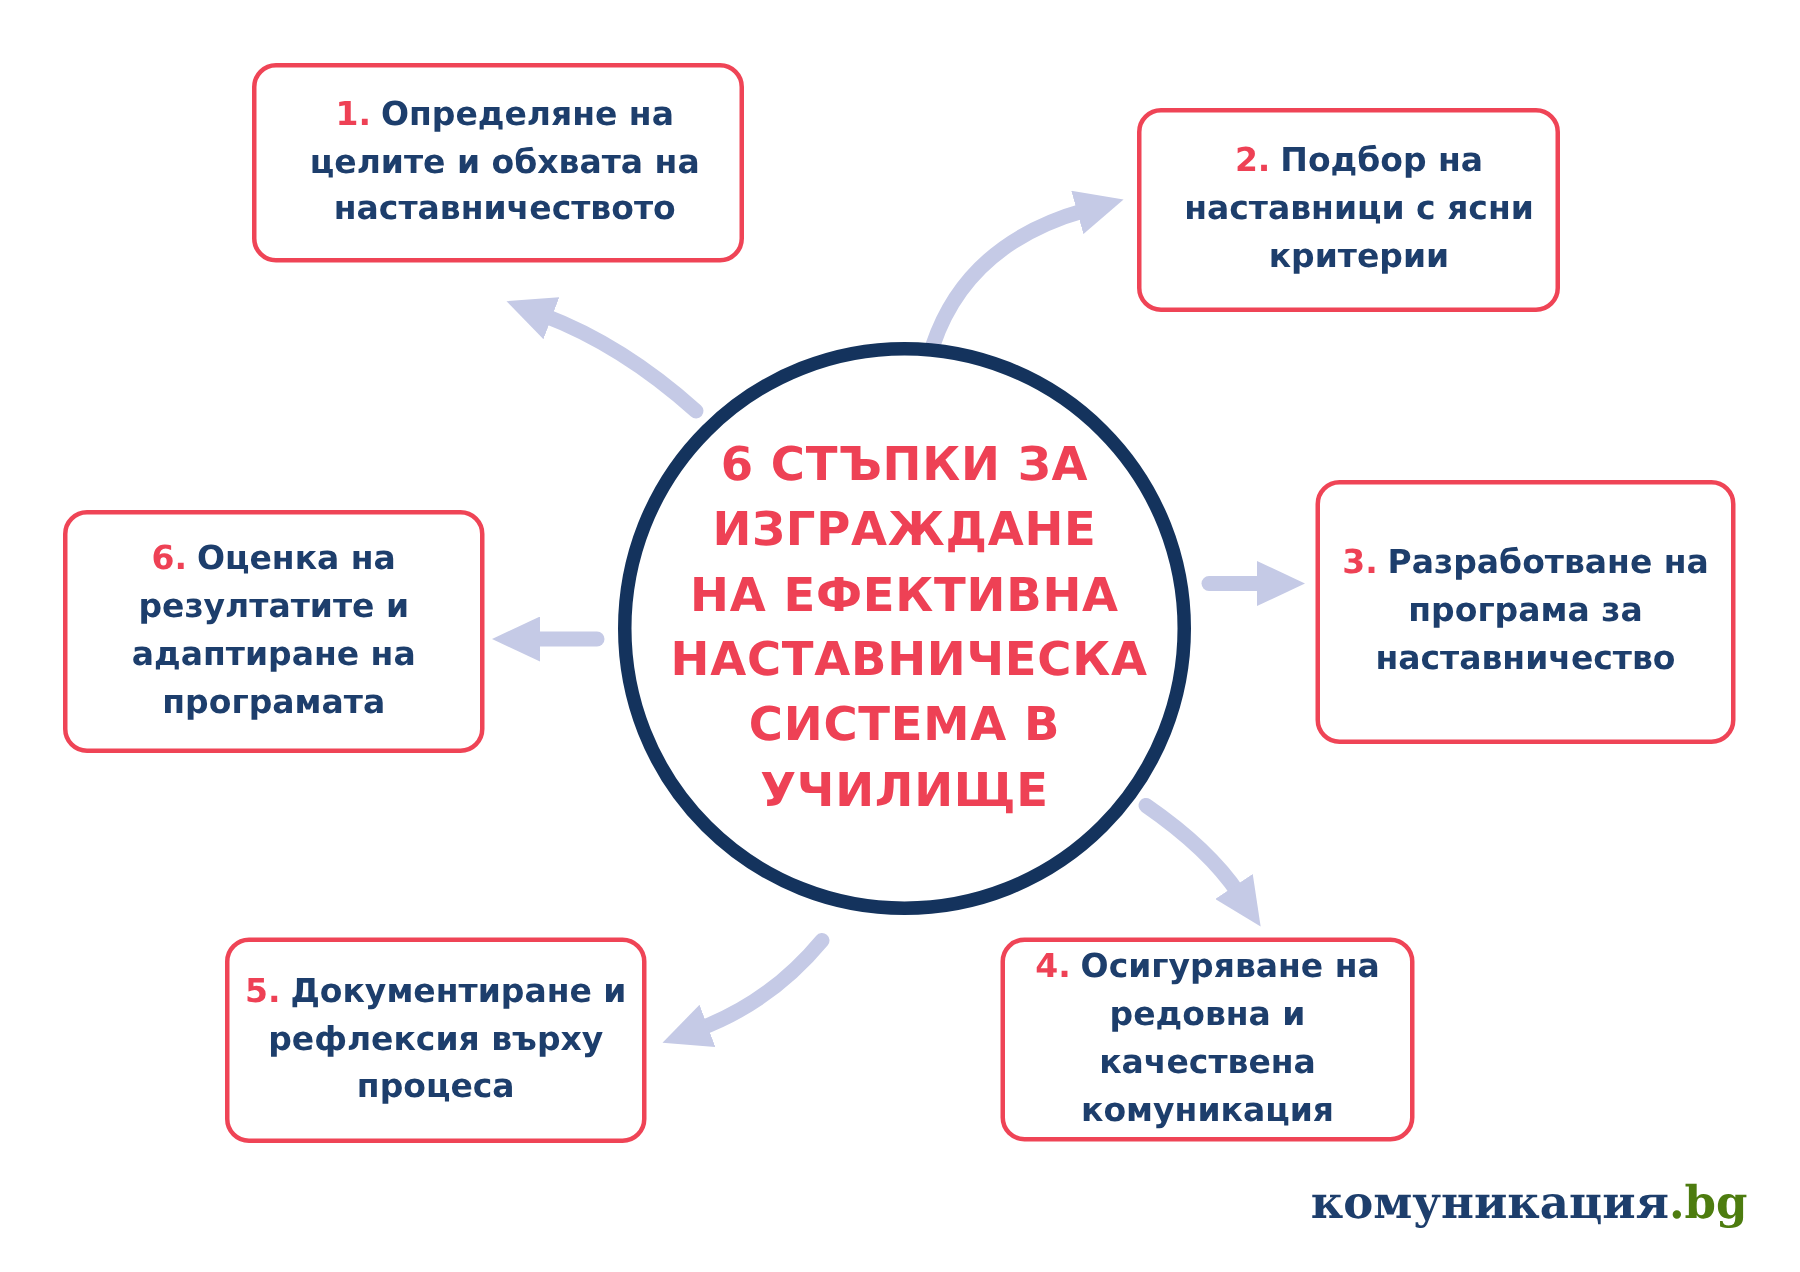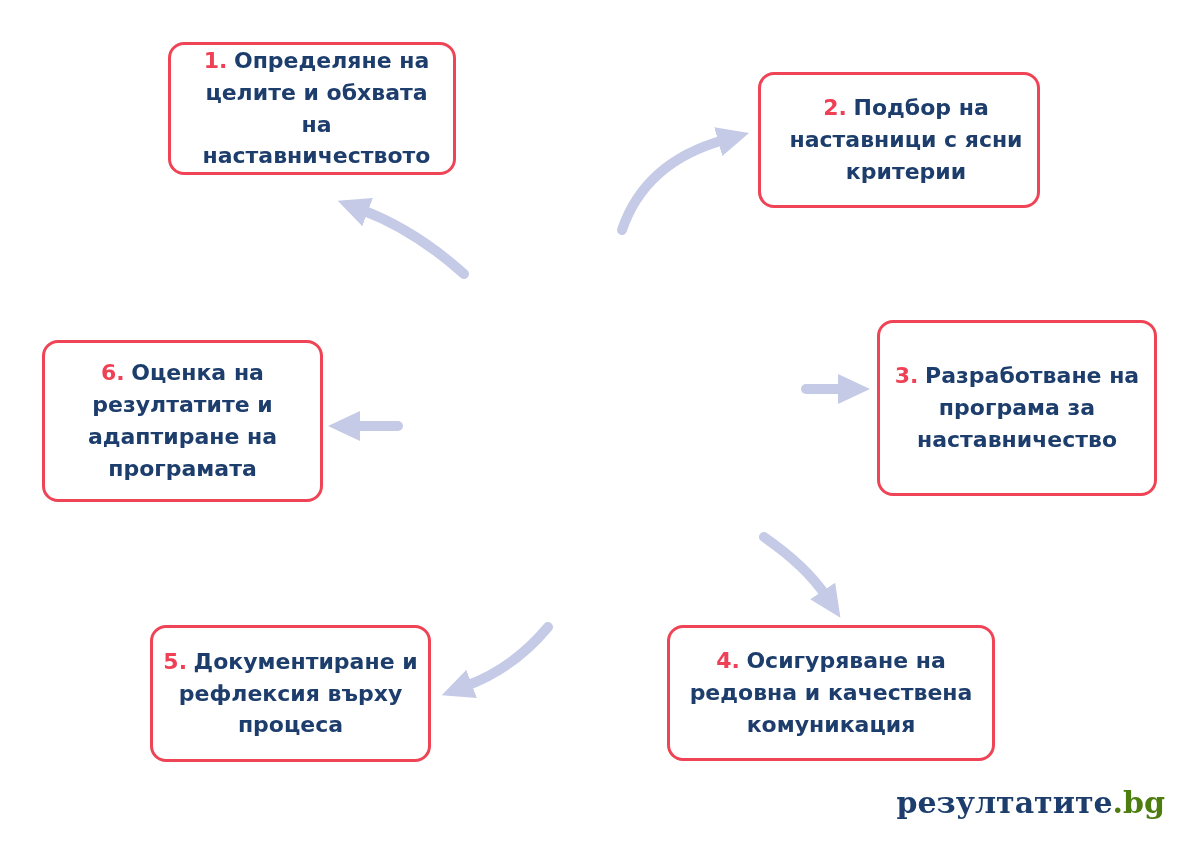--- a/index.html
+++ b/index.html
@@ -29,24 +29,24 @@
     text-align:center;
     font-size:22px;
     font-weight:bold;
     color:#1d3e6c;
     line-height:1.45;
   }
   .step-number{
     color:#ee4155;
     margin-right:0.3em;
   }
-  .box-1{left:168px;top:42px;width:288px;height:133px;padding-left:19px;}
+  .box-1{left:168px;top:42px;width:328px;height:133px;padding-left:19px;}
   .box-2{left:758px;top:72px;width:282px;height:136px;padding-left:24px;}
   .box-3{left:877px;top:320px;width:280px;height:176px;}
-  .box-4{left:667px;top:625px;width:328px;height:136px;}
+  .box-4{left:667px;top:625px;width:276px;height:136px;}
   .box-5{left:150px;top:625px;width:281px;height:137px;align-items:center;}
   .box-6{left:42px;top:340px;width:281px;height:162px;}
   .center-circle{
     position:absolute;
     left:412px;top:228px;width:382px;height:382px;
     box-sizing:border-box;
     border:9px solid #14335d;
     border-radius:50%;
     background:#ffffff;
     display:flex;align-items:center;justify-content:center;
@@ -109,18 +109,21 @@
   </div>
 
   <div class="step-box box-5">
     <p class="step-text"><span class="step-number">5.</span><span>Документиране и рефлексия върху процеса</span></p>
   </div>
 
   <div class="step-box box-6">
     <p class="step-text"><span class="step-number">6.</span><span>Оценка на резултатите и адаптиране на програмата</span></p>
   </div>
 
+  <div class="center-circle">
+    <p class="center-title">6 СТЪПКИ ЗА ИЗГРАЖДАНЕ НА ЕФЕКТИВНА НАСТАВНИЧЕСКА СИСТЕМА В УЧИЛИЩЕ</p>
+  </div>
 
   <div class="logo">
-    <span class="logo-name">резултатите</span><span class="logo-tld">.bg</span>
+    <span class="logo-name">комуникация</span><span class="logo-tld">.bg</span>
   </div>
 
 </div>
 
 </body></html>

